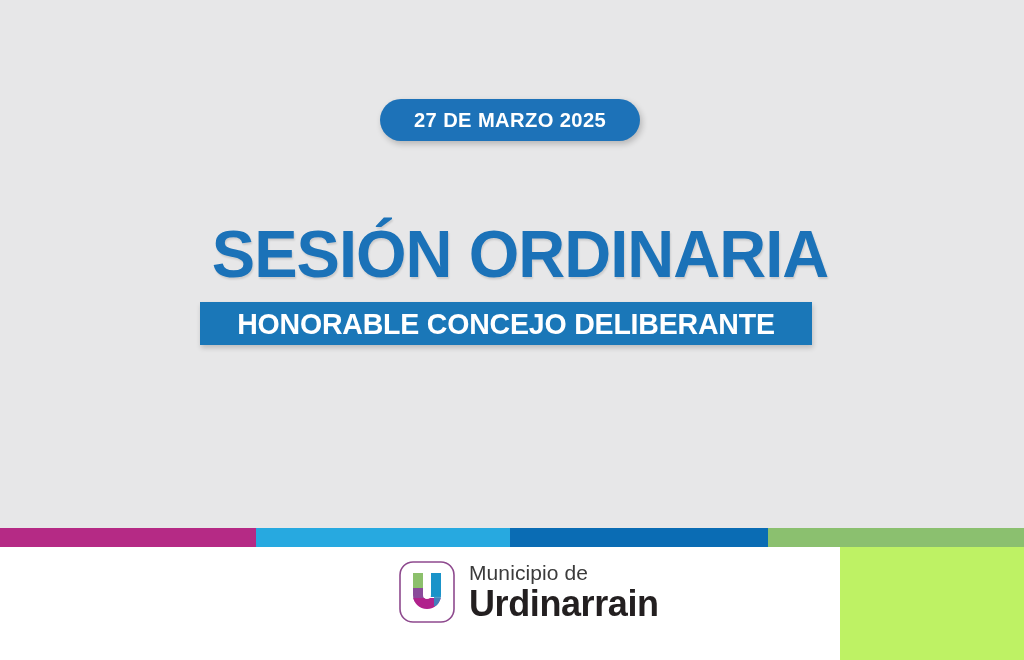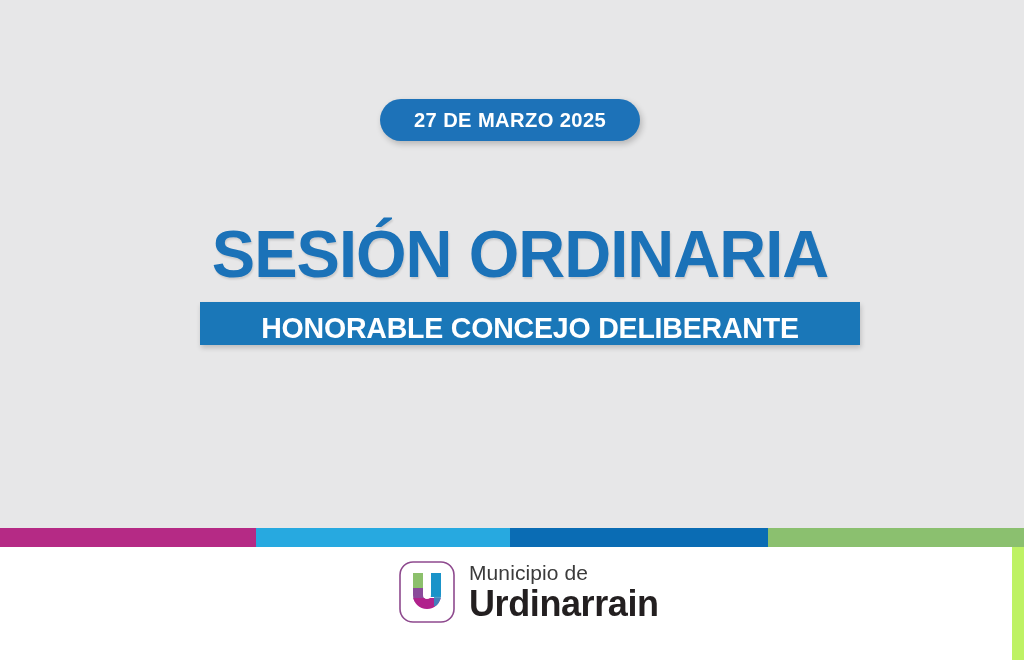--- a/index.html
+++ b/index.html
@@ -77,26 +77,26 @@
     white-space: nowrap;
     text-shadow: 1px 2px 2px rgba(0,0,0,0.12);
     transform: scaleX(0.97);
   }
 
   
   .subtitle-band {
     position: absolute;
     left: 200px;
     top: 302px;
-    width: 660px;
+    width: 612px;
     height: 43px;
     background: #1a77b8;
     box-shadow: 1px 3px 5px rgba(0,0,0,0.18);
     display: flex;
-    align-items: flex-end;
+    align-items: center;
     justify-content: center;
     box-sizing: border-box;
   }
   .subtitle-text {
     color: #ffffff;
     font-family: "Liberation Sans", sans-serif;
     font-weight: bold;
     font-size: 30px;
     letter-spacing: -0.2px;
     white-space: nowrap;
@@ -112,21 +112,21 @@
     height: 19px;
     display: flex;
   }
   .color-seg { height: 100%; }
 
   
   .footer {
     position: absolute;
     left: 0;
     top: 547px;
-    width: 1012px;
+    width: 840px;
     height: 113px;
     background: #ffffff;
   }
   .logo-lockup {
     position: absolute;
     left: 398px;
     top: 13px;
     display: flex;
     align-items: center;
     gap: 13px;

